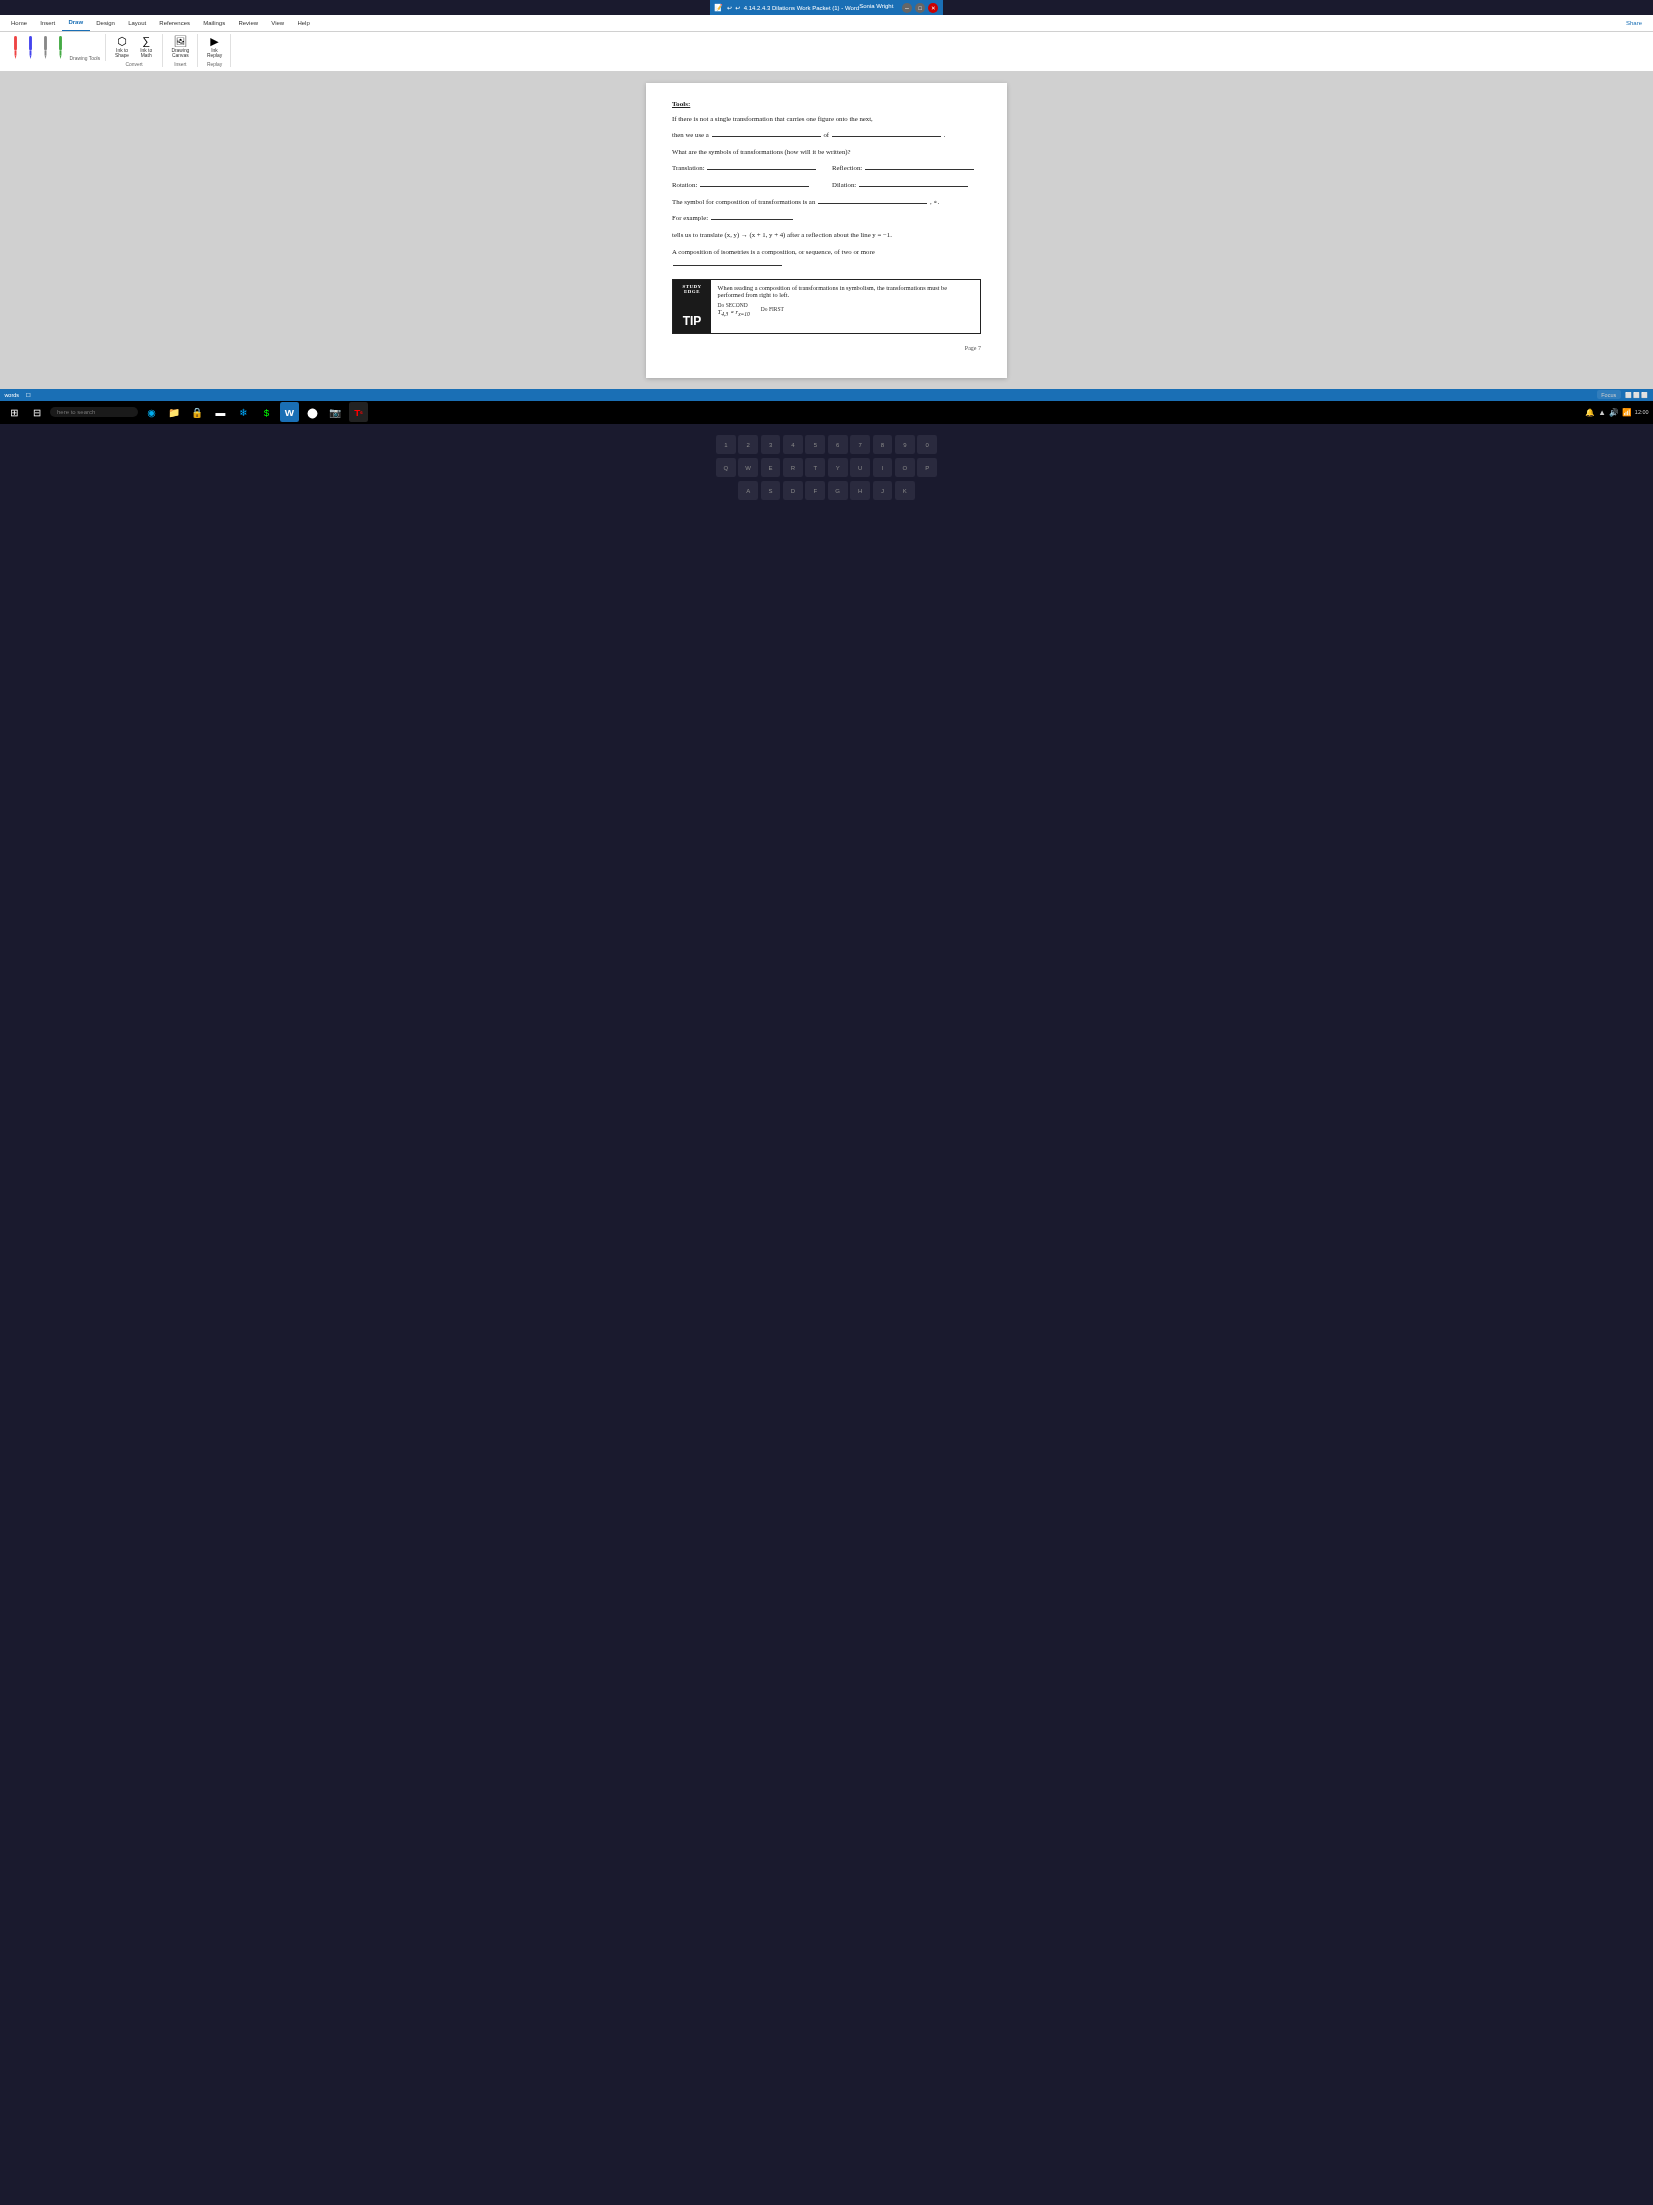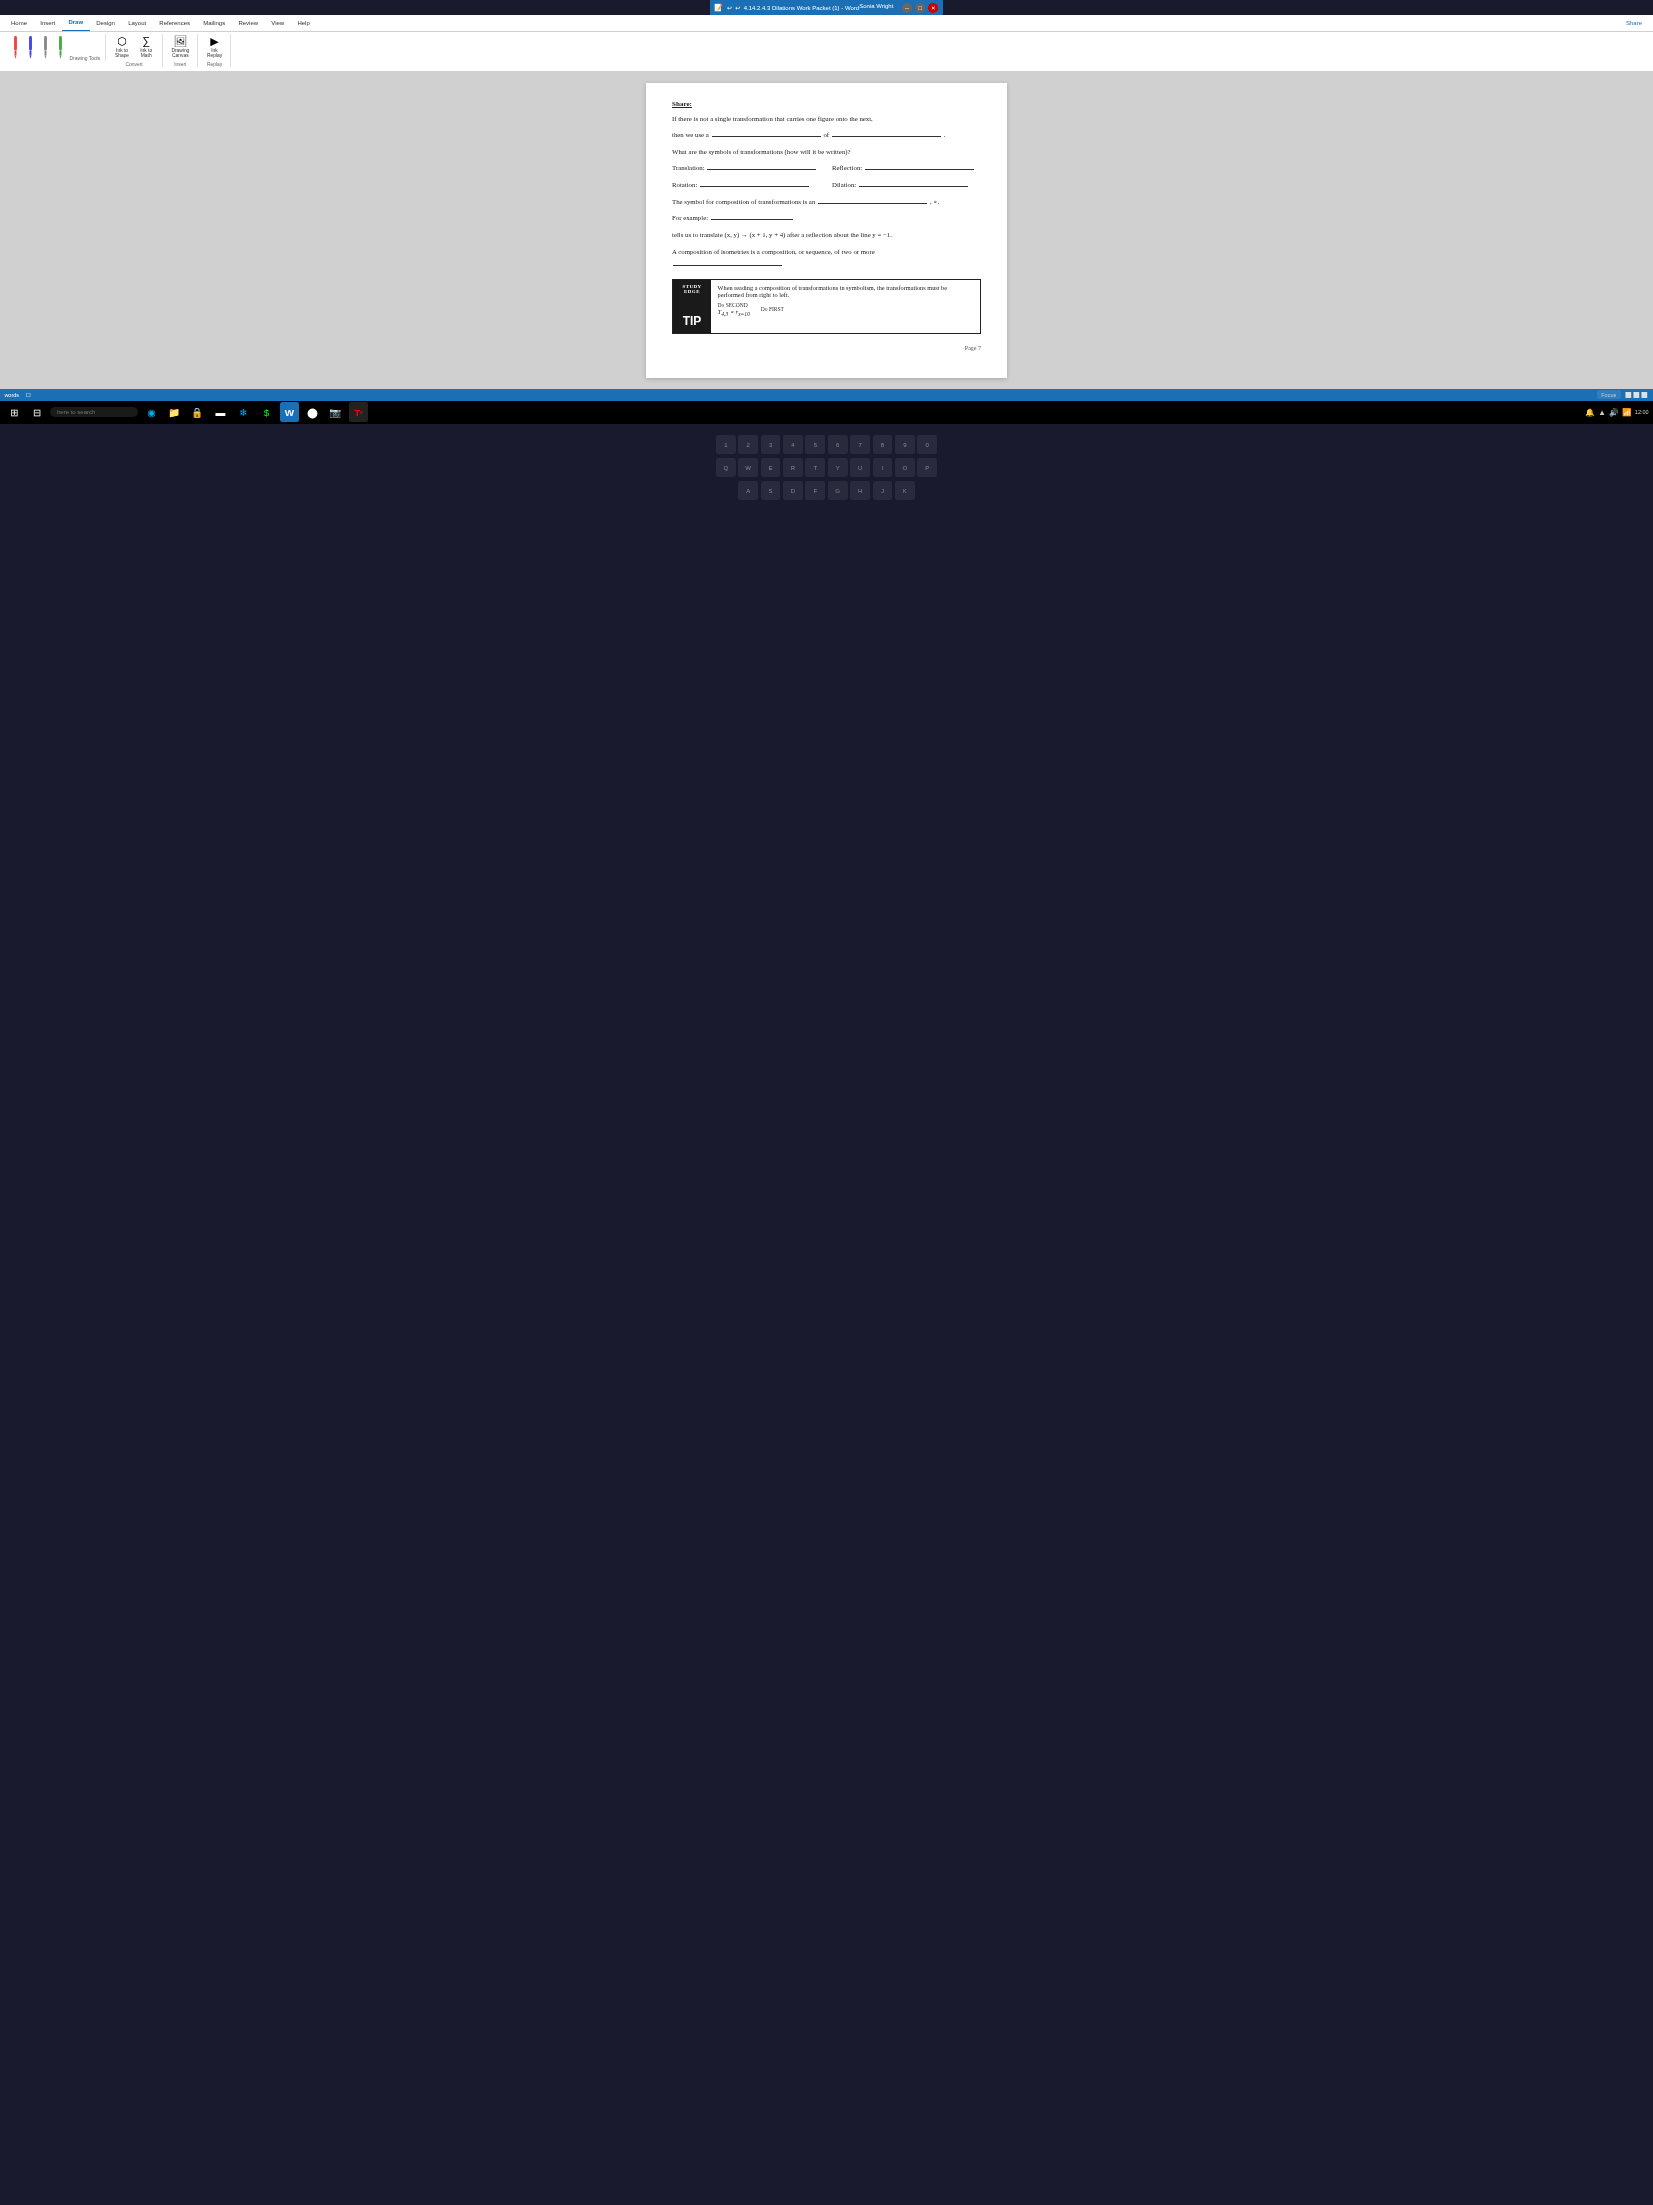--- a/index.html
+++ b/index.html
@@ -512,21 +512,21 @@
         </div>
         <div class="ribbon-group-label">Replay</div>
       </div>
     </div>
   </div>
 
   <div class="doc-area">
     <div class="doc-page">
 
       <div class="doc-section">
-        <h3>Share:</h3>
+        <h3>Tools:</h3>
 
         <div class="doc-line">
           <span>If there is not a single transformation that carries one figure onto the next,</span>
         </div>
 
         <div class="doc-line">
           <span>then we use a</span>
           <span class="underline-blank long"></span>
           <span>of</span>
           <span class="underline-blank long"></span>

